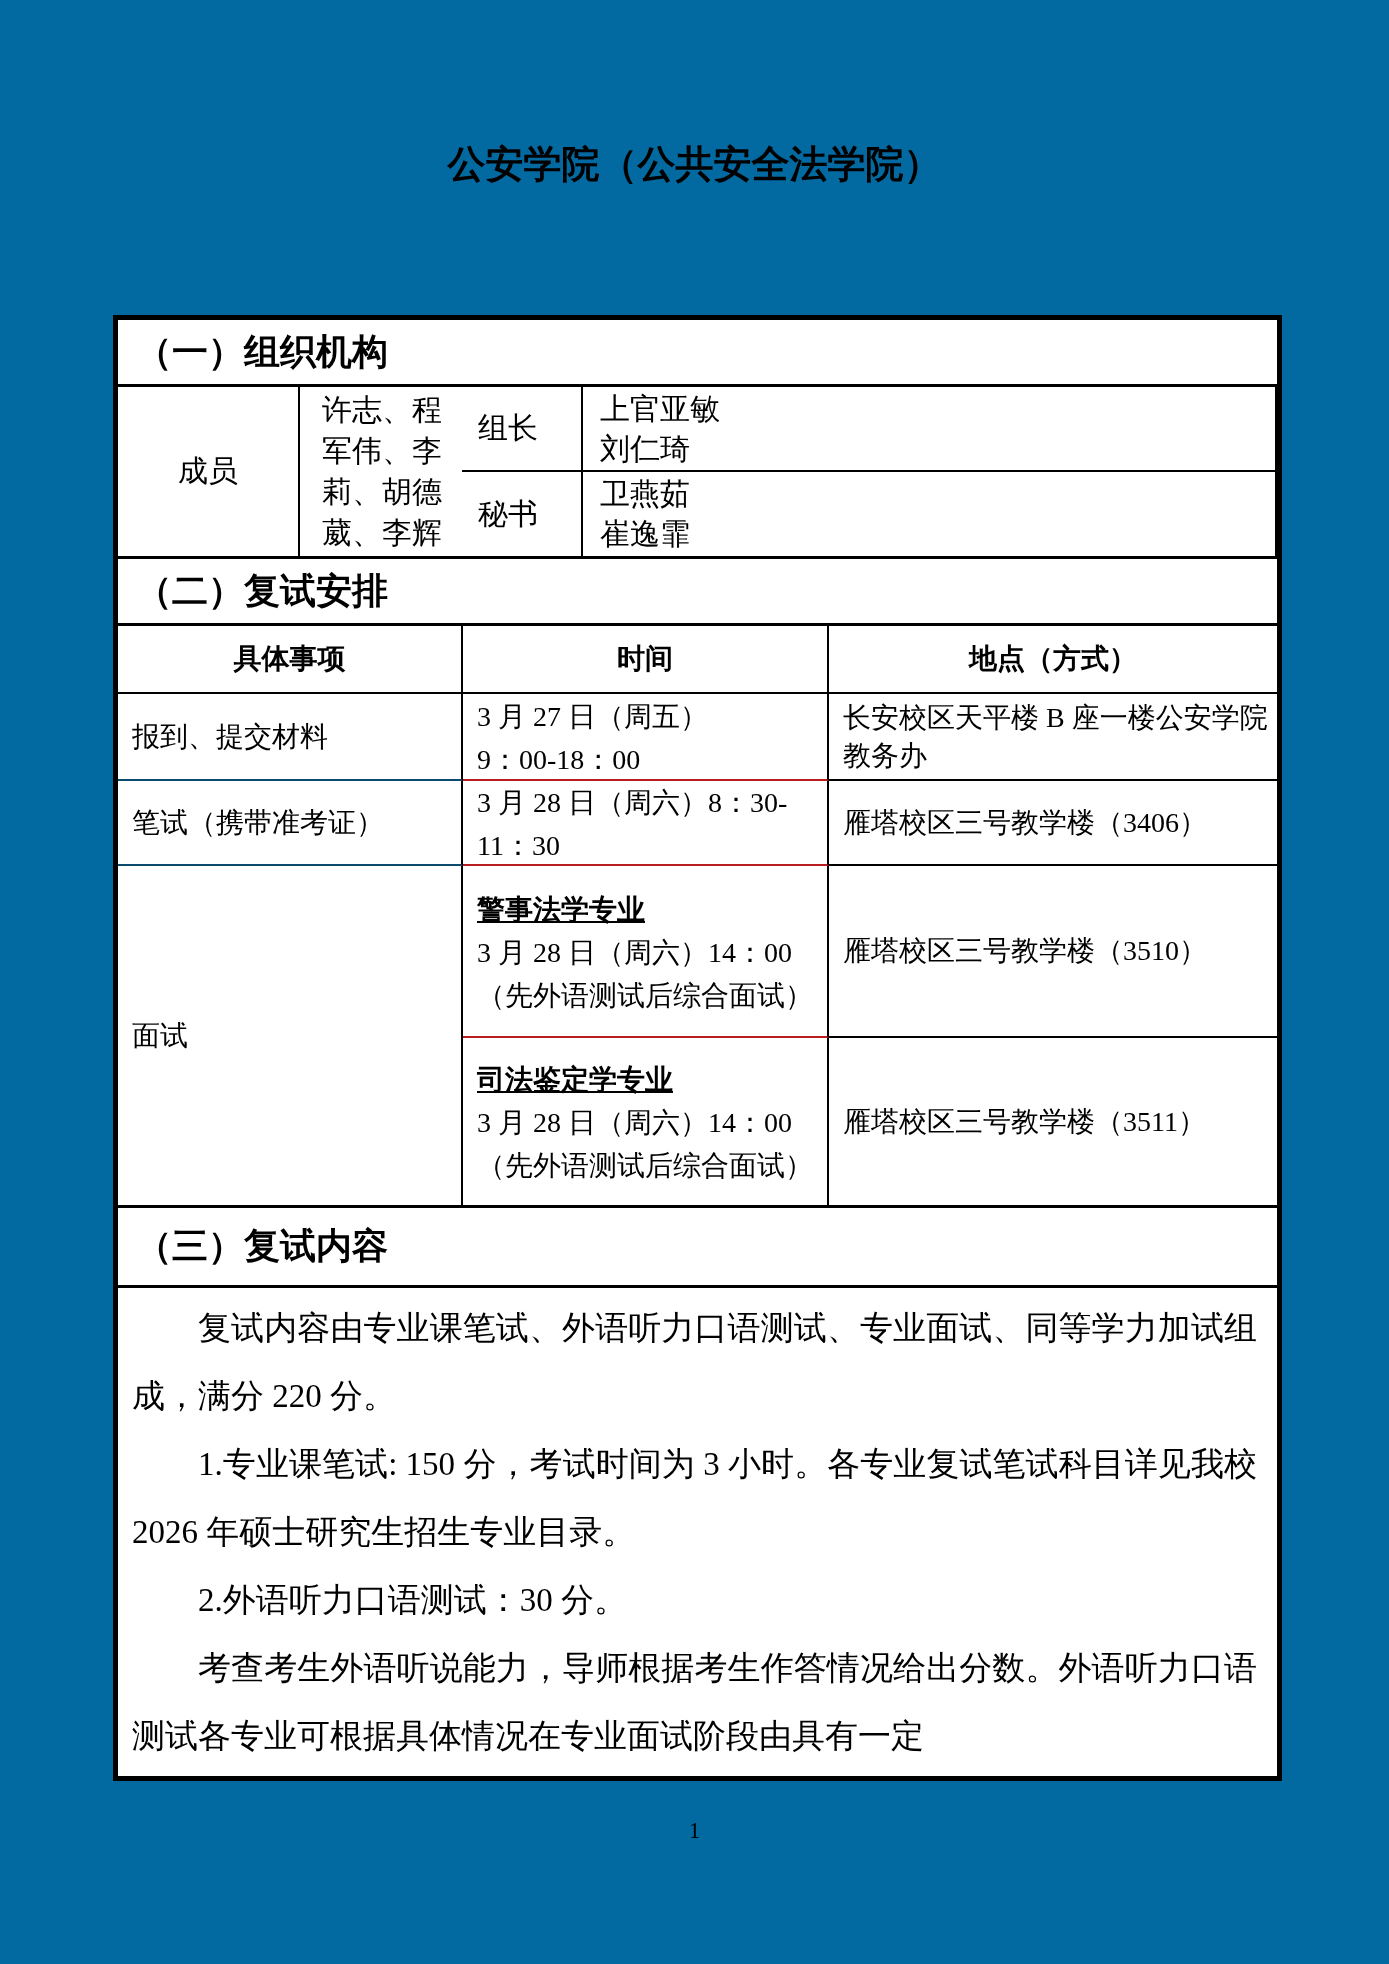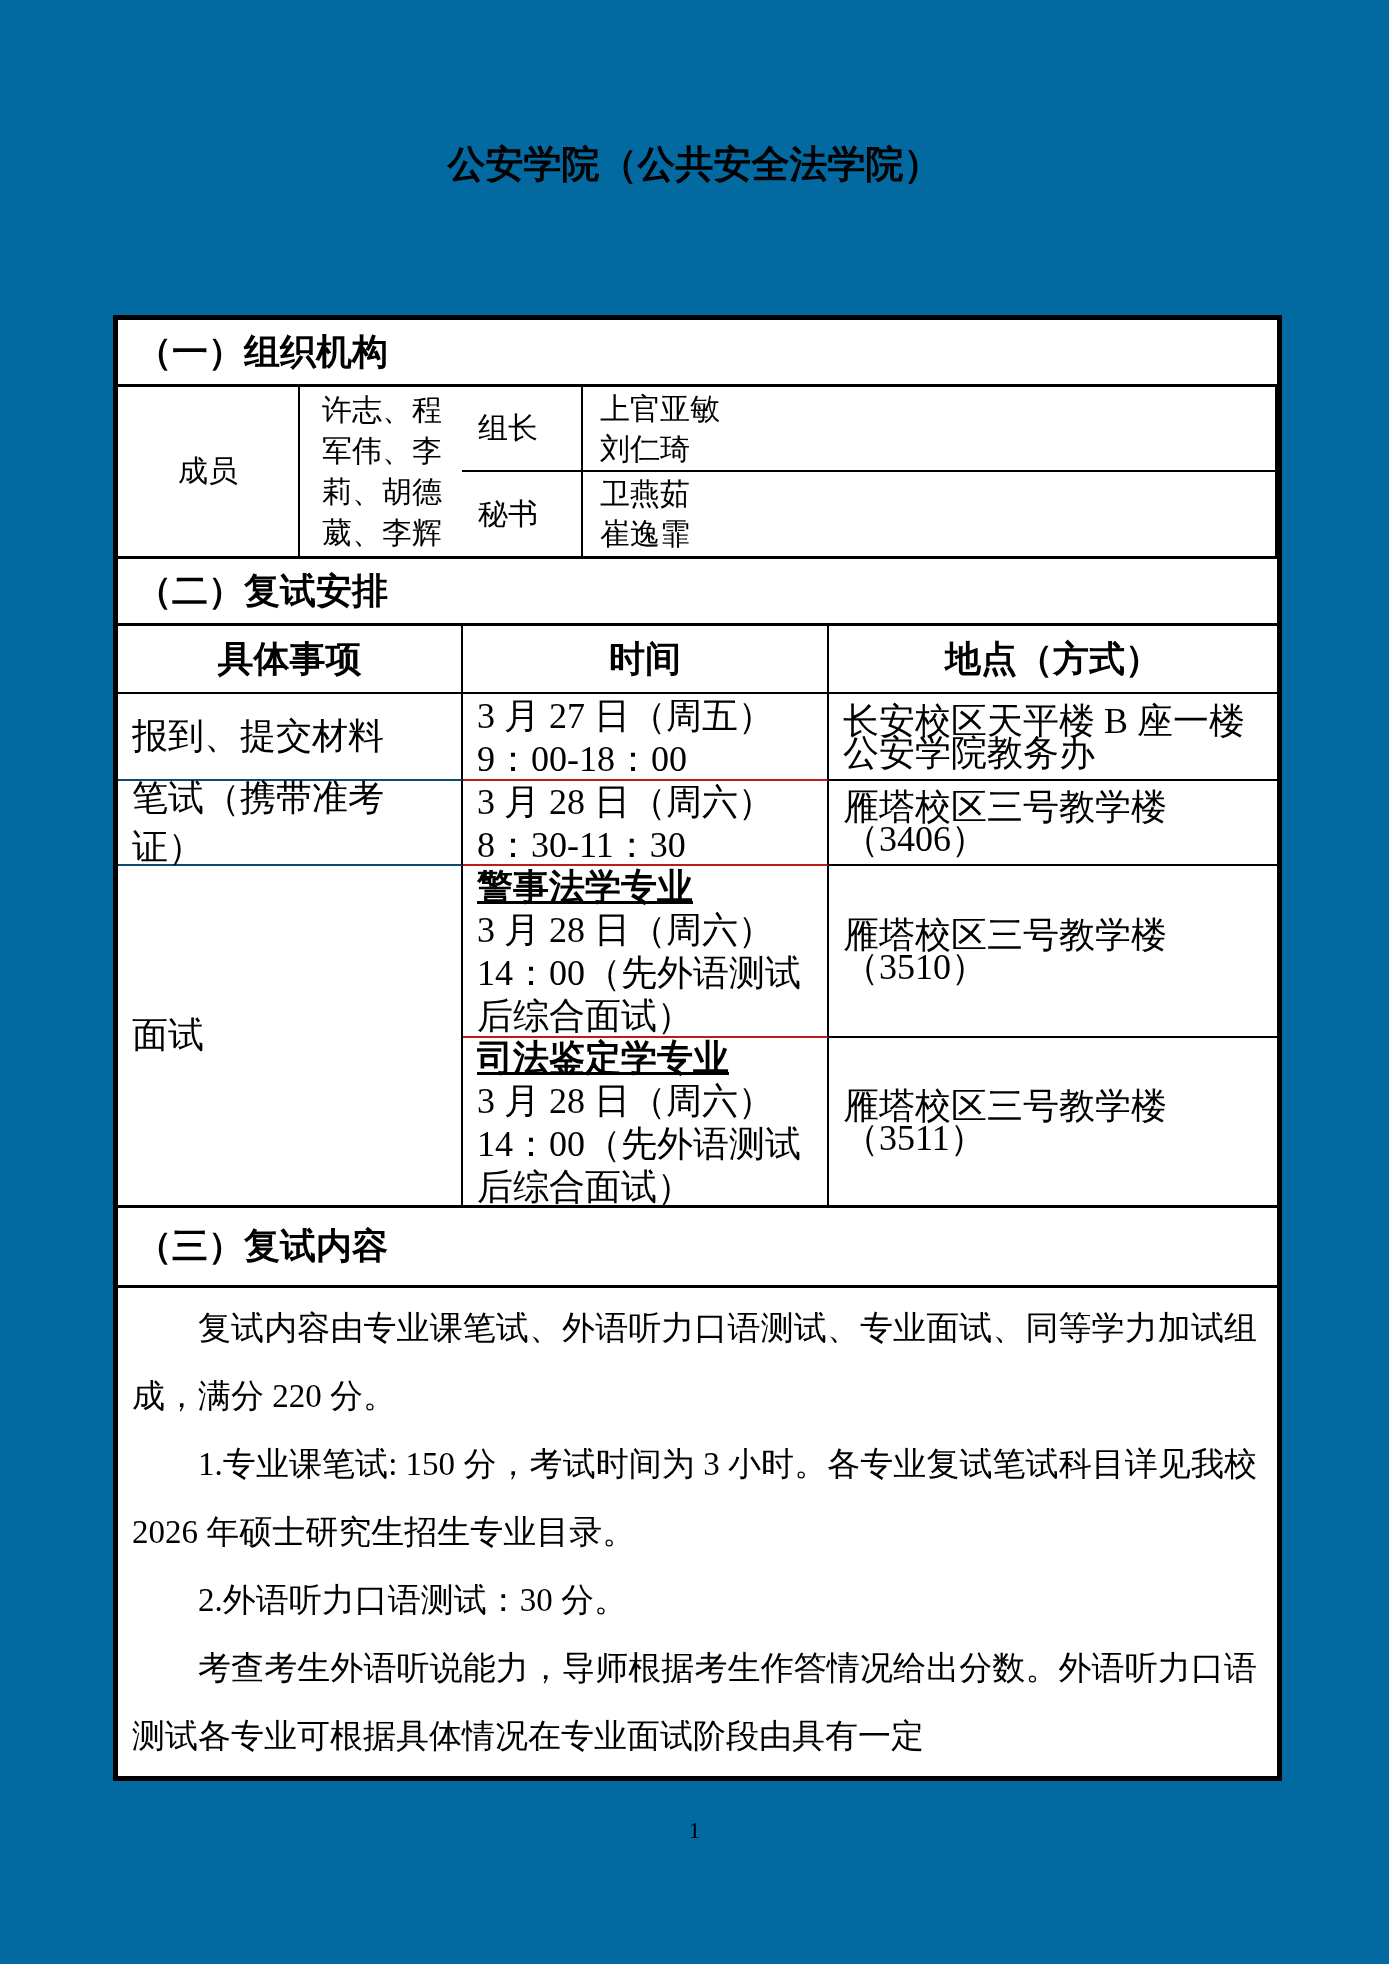--- a/index.html
+++ b/index.html
@@ -68,21 +68,21 @@
     grid-row: 1 / 3;
     display: flex; align-items: center;
     padding-left: 22px; padding-right: 8px;
   }
 
   
   .sched-grid {
     display: grid;
     grid-template-columns: 345px 366px 1fr;
     grid-template-rows: 68px 87px 85px 172px 167px;
-    font-size: 36px;
+    font-size: 28px;
   }
   .sched-grid > div { box-sizing: border-box; }
   .sched-head {
     display: flex; align-items: center; justify-content: center;
     font-weight: bold;
     border-bottom: 2px solid #000;
   }
   .item-cell {
     display: flex; align-items: center;
     padding-left: 14px; padding-right: 6px;
@@ -90,21 +90,21 @@
   }
   .time-cell {
     padding: 8px 12px 6px 14px;
     line-height: 43px;
     border-bottom: 2px solid #b91c1c;
     display: flex; flex-direction: column; justify-content: center;
   }
   .loc-cell {
     display: flex; align-items: center;
     padding-left: 14px; padding-right: 6px;
-    line-height: 32px;
+    line-height: 38px;
     border-bottom: 2px solid #000;
     font-family: Liberation Serif, serif;
   }
   .no-bottom { border-bottom: none; }
   .interview-cell {
     grid-row: 4 / 6;
     display: flex; align-items: center;
     padding-left: 14px;
     border-right: 2px solid #000;
     border-bottom: none;

